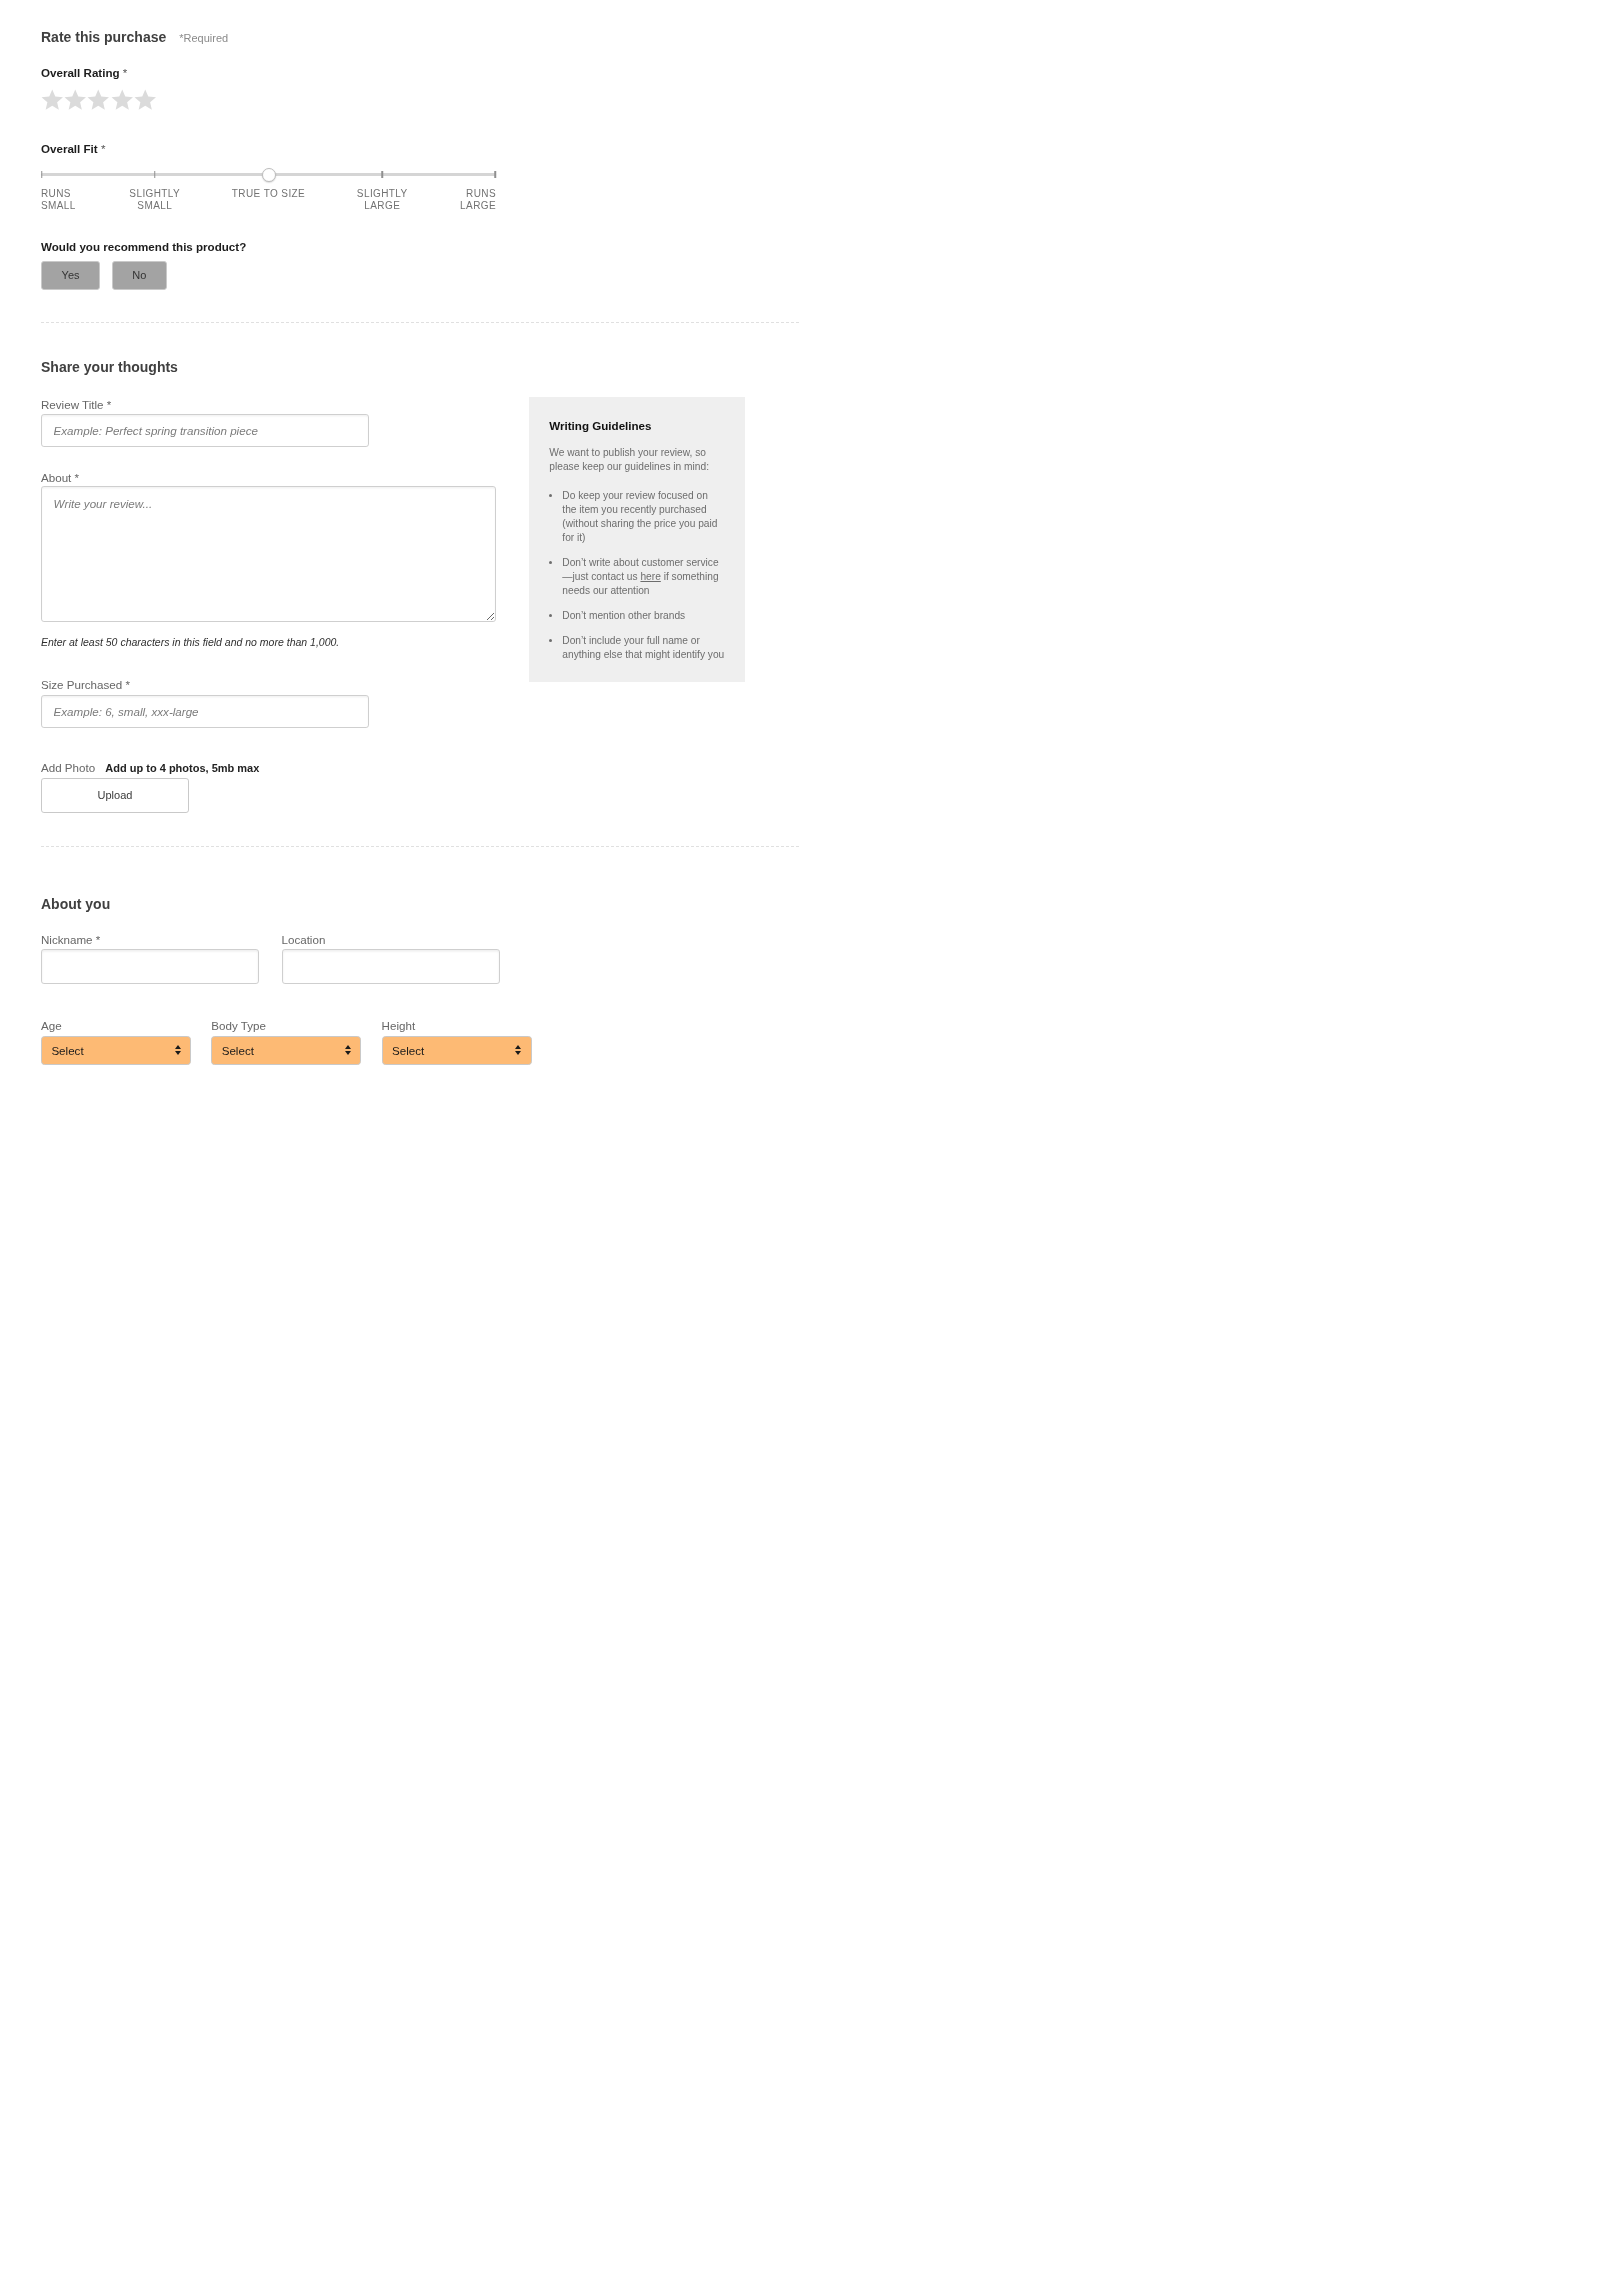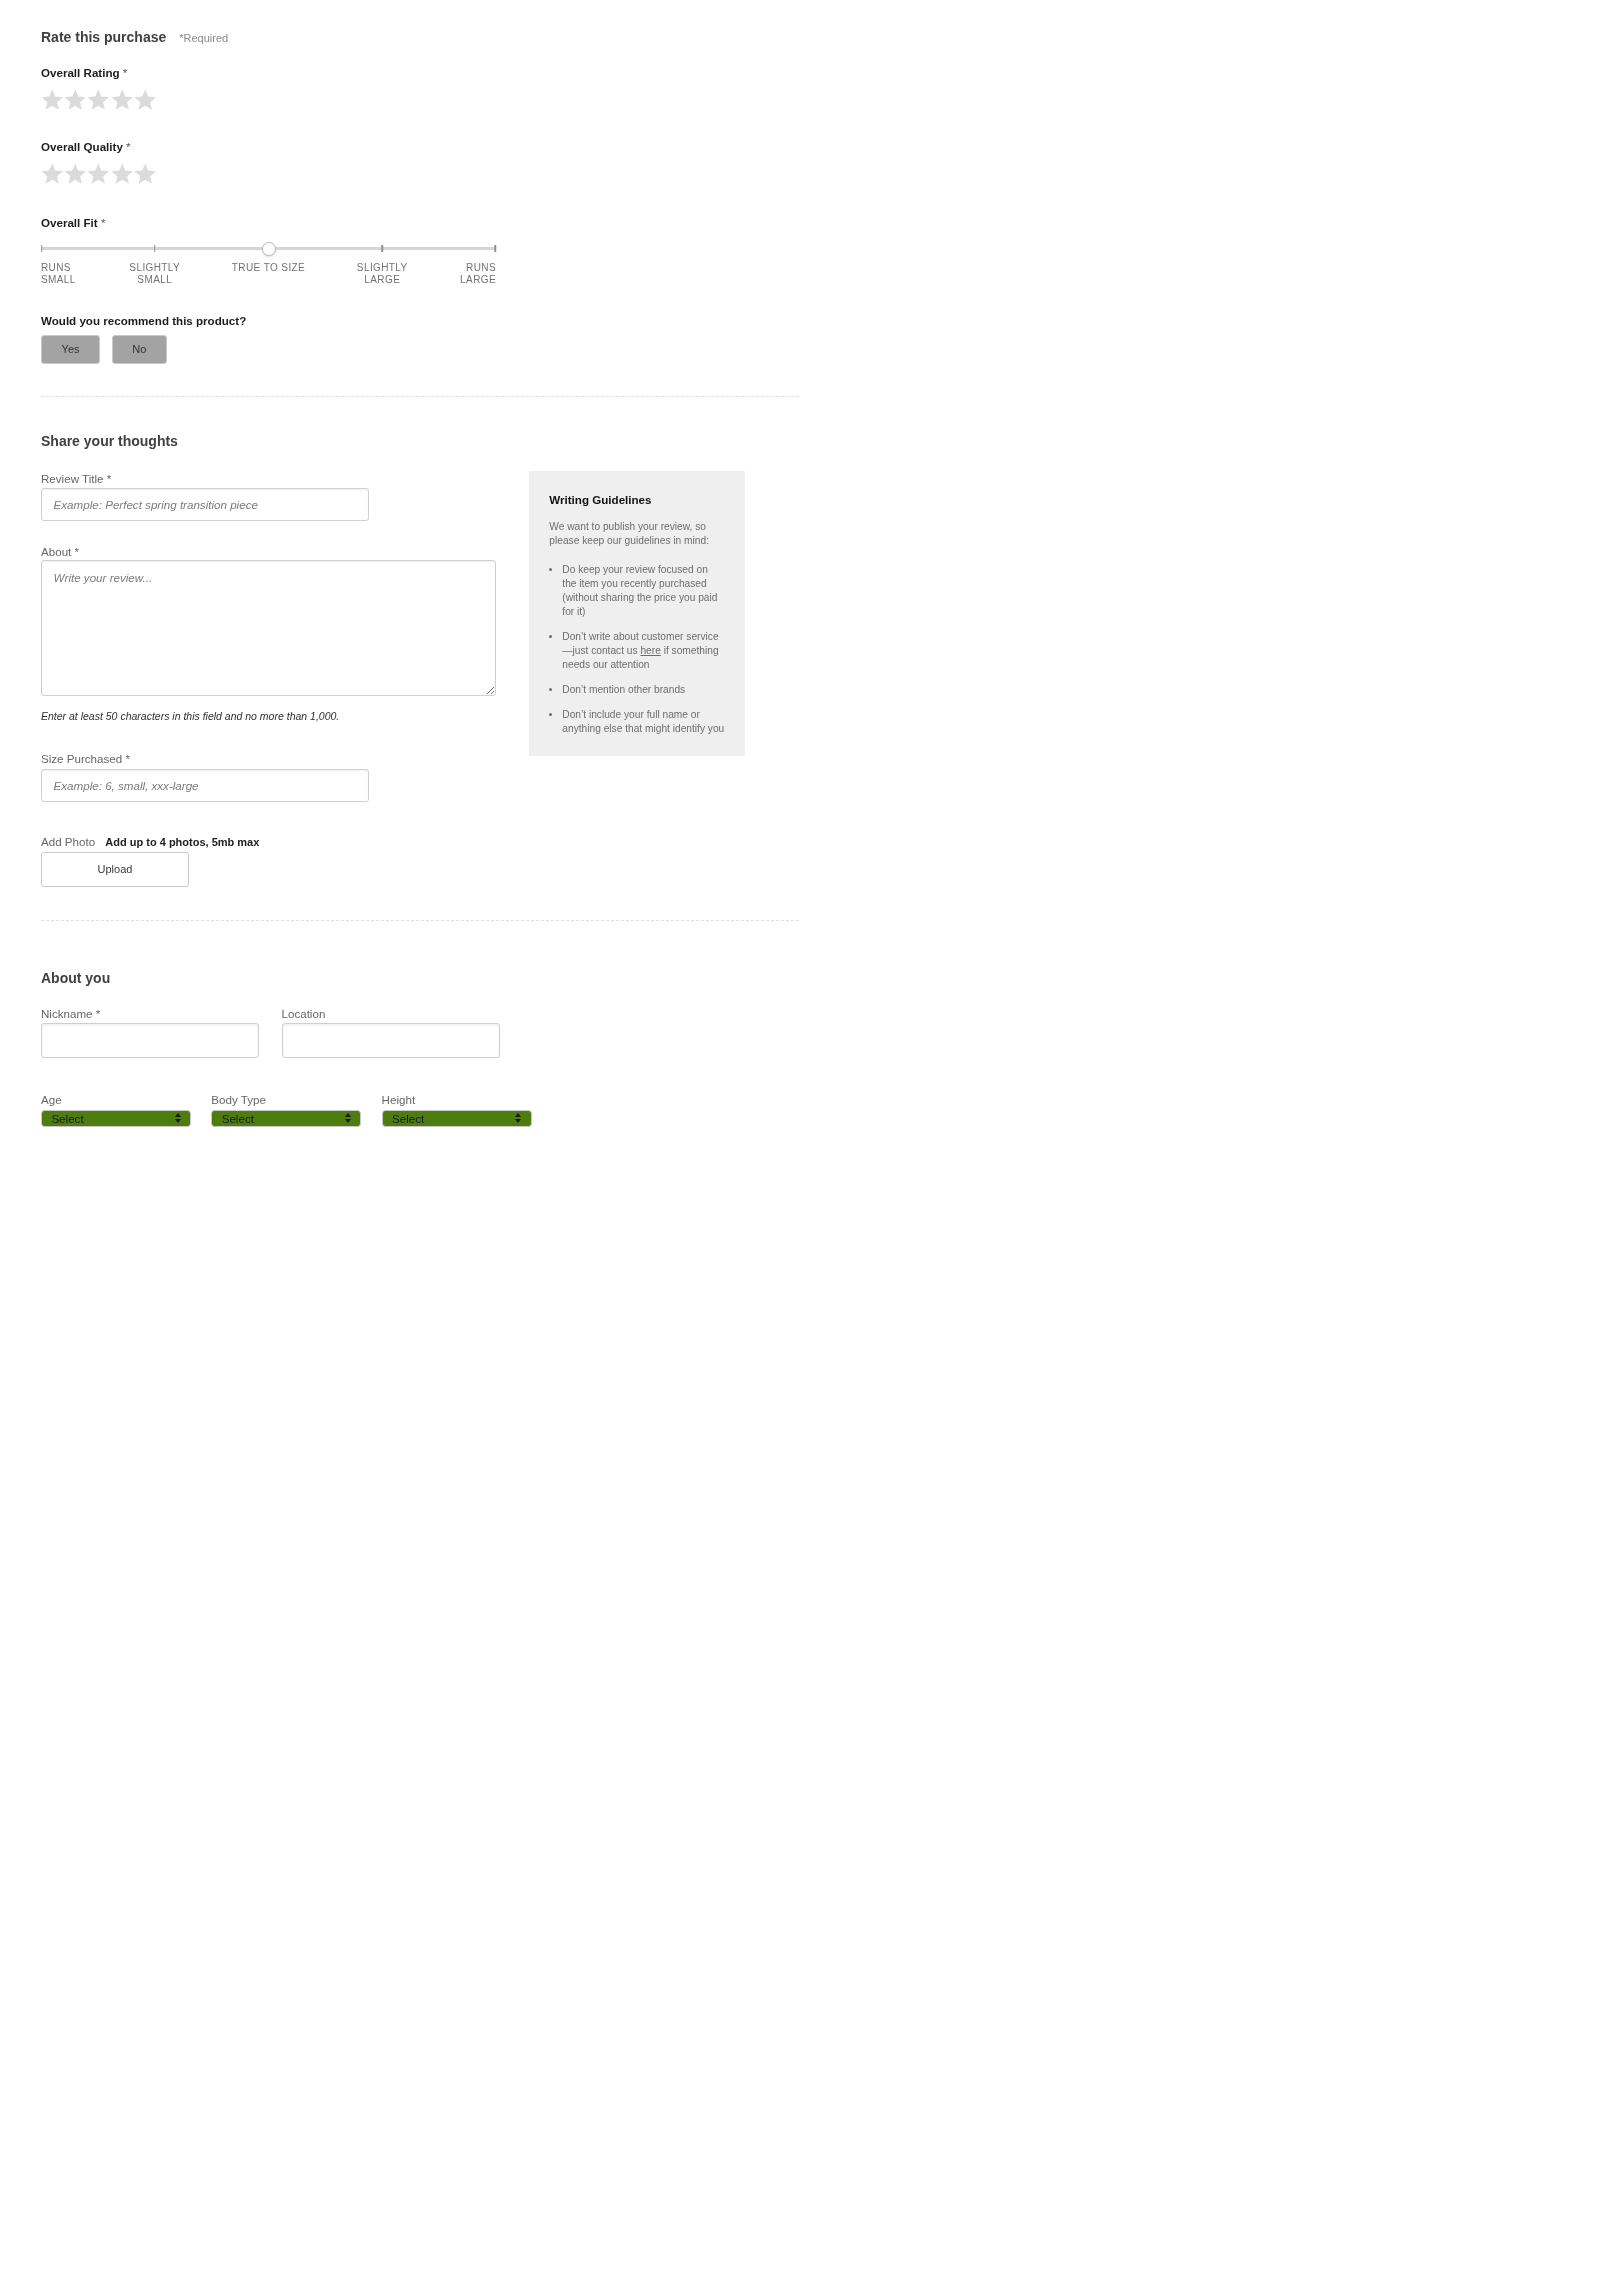--- a/index.html
+++ b/index.html
@@ -121,22 +121,22 @@
   .about-col { width: 218px; }
   .about-input {
     display: block; width: 100%; height: 35px; margin-top: 2.2px;
     border: 0.7px solid #cfcfcf; border-radius: 2.9px; padding: 0 10.2px;
     font-family: "Liberation Sans", sans-serif; font-size: 11.6px; color: #222;
     box-shadow: inset 0 1.5px 2.2px rgba(0,0,0,.07); outline: none; background: #fff;
   }
   .select-row { display: flex; gap: 20.3px; margin-top: 35px; }
   .select-col { width: 150px; }
   .select-box {
-    margin-top: 2.2px; height: 17px; border: 0.7px solid #c9c9c9; border-radius: 3.6px;
-    background: #4d7c0f; display: flex; align-items: center; justify-content: space-between;
+    margin-top: 2.2px; height: 29px; border: 0.7px solid #c9c9c9; border-radius: 3.6px;
+    background: #fdba74; display: flex; align-items: center; justify-content: space-between;
     padding: 0 9.4px; font-size: 11.6px; color: #1a1a1a; cursor: pointer;
   }
   .spinner { display: flex; flex-direction: column; gap: 2.2px; align-items: center; }
   .tri-up { width: 0; height: 0; border-left: 3.6px solid transparent; border-right: 3.6px solid transparent; border-bottom: 4.4px solid #1a1a1a; }
   .tri-down { width: 0; height: 0; border-left: 3.6px solid transparent; border-right: 3.6px solid transparent; border-top: 4.4px solid #1a1a1a; }
 </style>
 </head>
 <body>
 
 <div class="page">
@@ -161,40 +161,20 @@
           </svg>
         <svg class="star" viewBox="0 0 30 28">
             <polygon points="15,0.5 19,10 29.3,10.9 21.5,17.6 23.8,27.6 15,22.3 6.2,27.6 8.5,17.6 0.7,10.9 11,10"></polygon>
           </svg>
         <svg class="star" viewBox="0 0 30 28">
             <polygon points="15,0.5 19,10 29.3,10.9 21.5,17.6 23.8,27.6 15,22.3 6.2,27.6 8.5,17.6 0.7,10.9 11,10"></polygon>
           </svg>
       </div>
     </div>
 
-    <div class="field-quality">
-      <div class="bold-label"><span>Overall Quality</span> <span class="ast">*</span></div>
-      <div class="stars">
-        <svg class="star" viewBox="0 0 30 28">
-            <polygon points="15,0.5 19,10 29.3,10.9 21.5,17.6 23.8,27.6 15,22.3 6.2,27.6 8.5,17.6 0.7,10.9 11,10"></polygon>
-          </svg>
-        <svg class="star" viewBox="0 0 30 28">
-            <polygon points="15,0.5 19,10 29.3,10.9 21.5,17.6 23.8,27.6 15,22.3 6.2,27.6 8.5,17.6 0.7,10.9 11,10"></polygon>
-          </svg>
-        <svg class="star" viewBox="0 0 30 28">
-            <polygon points="15,0.5 19,10 29.3,10.9 21.5,17.6 23.8,27.6 15,22.3 6.2,27.6 8.5,17.6 0.7,10.9 11,10"></polygon>
-          </svg>
-        <svg class="star" viewBox="0 0 30 28">
-            <polygon points="15,0.5 19,10 29.3,10.9 21.5,17.6 23.8,27.6 15,22.3 6.2,27.6 8.5,17.6 0.7,10.9 11,10"></polygon>
-          </svg>
-        <svg class="star" viewBox="0 0 30 28">
-            <polygon points="15,0.5 19,10 29.3,10.9 21.5,17.6 23.8,27.6 15,22.3 6.2,27.6 8.5,17.6 0.7,10.9 11,10"></polygon>
-          </svg>
-      </div>
-    </div>
 
     <div class="field-fit">
       <div class="bold-label"><span>Overall Fit</span> <span class="ast">*</span></div>
       <div class="slider">
         <div class="track"></div>
         <span class="tick" style="left:0.7px"></span>
         <span class="tick" style="left:25%"></span>
         <span class="tick" style="left:50%"></span>
         <span class="tick" style="left:75%"></span>
         <span class="tick" style="left:calc(100% - 0.7px)"></span>

